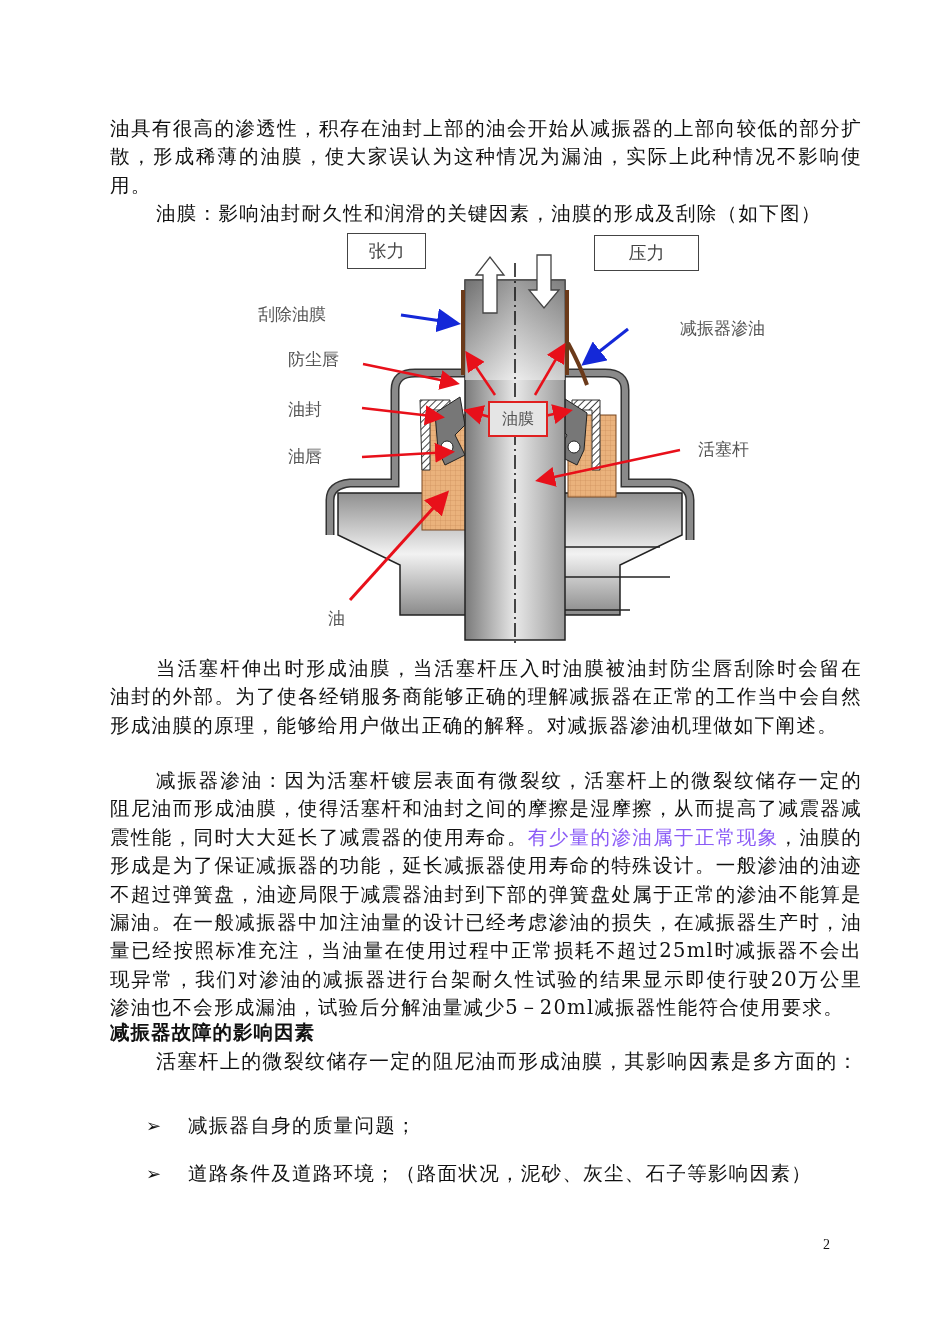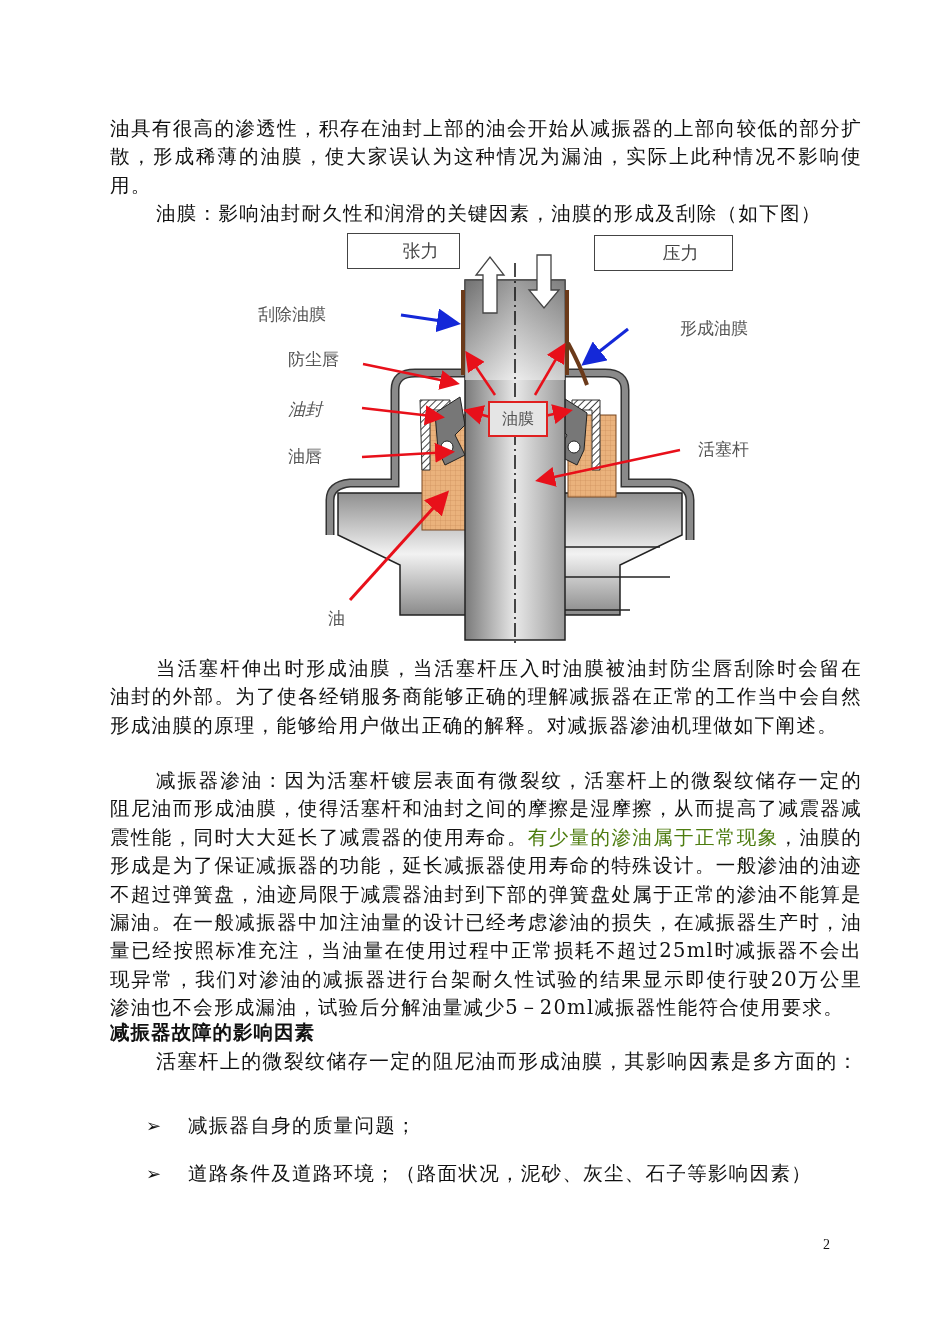--- a/index.html
+++ b/index.html
@@ -2,31 +2,31 @@
 <html><head>
 <meta charset="utf-8">
 <style>
   html, body { margin: 0; padding: 0; background: #ffffff; }
   body { width: 950px; height: 1344px; position: relative; overflow: hidden;
          font-family: "DejaVu Serif", "Liberation Serif", serif; color: #111; }
   .page { position: absolute; left: 0; top: 0; width: 950px; height: 1344px; }
   .para { position: absolute; left: 110px; width: 752px; font-size: 19.5px; line-height: 28.4px;
           letter-spacing: 1.3px; text-align: justify; margin: 0; }
   .indent { text-indent: 46px; }
-  .red { color: #4d7c0f; }
+  .red { color: #8b5cf6; }
   .heading { position: absolute; left: 110px; top: 1019px; font-size: 19.5px; font-weight: bold;
              letter-spacing: 1px; font-family: "DejaVu Sans", "Liberation Sans", sans-serif; }
   .bullet { position: absolute; left: 146px; font-size: 19.5px; letter-spacing: 1.3px; }
   .bullet .mark { display: inline-block; width: 42px; font-family: "DejaVu Sans", sans-serif; font-size: 18px; }
   .page-num { position: absolute; left: 823px; top: 1237px; font-size: 14px; font-family: "Liberation Serif", serif; }
   .diagram { position: absolute; left: 250px; top: 225px; width: 520px; height: 425px; }
   .diagram svg { position: absolute; left: 0; top: 0; }
   .dlabel { position: absolute; font-size: 17px; color: #555; font-family: "DejaVu Serif", serif; white-space: nowrap; }
   .boxlabel { position: absolute; border: 1.5px solid #444; background: #fff; color: #444; font-size: 18px;
-              text-align: center; line-height: 34px; height: 34px; padding-left: 34px; }
+              text-align: center; line-height: 34px; height: 34px; }
   .filmbox { position: absolute; border: 2px solid #e02020; background: #e5e5e5; color: #555; font-size: 16px;
              text-align: center; line-height: 32px; height: 32px; }
 </style>
 </head>
 <body>
 
 <div class="page">
 
   <p class="para indent" style="top:200px;">油膜：影响油封耐久性和润滑的关键因素，油膜的形成及刮除（如下图）</p>
   <p class="para" style="top:115px;">油具有很高的渗透性，积存在油封上部的油会开始从减振器的上部向较低的部分扩散，形成稀薄的油膜，使大家误认为这种情况为漏油，实际上此种情况不影响使用。</p>
@@ -107,23 +107,23 @@
       <line x1="290" y1="192" x2="318" y2="186" stroke="#e8101a" stroke-width="2.5" marker-end="url(#ar)"></line>
       <line x1="430" y1="225" x2="290" y2="255" stroke="#e8101a" stroke-width="2.5" marker-end="url(#ar)"></line>
       <line x1="100" y1="375" x2="195" y2="270" stroke="#e8101a" stroke-width="3" marker-end="url(#ar)"></line>
     </svg>
 
     <div class="boxlabel" style="left:97px; top:8px; width:77px;">张力</div>
     <div class="boxlabel" style="left:344px; top:10px; width:103px;">压力</div>
     <div class="filmbox" style="left:238px; top:176px; width:56px;">油膜</div>
 
     <span class="dlabel" style="left:8px; top:78px;">刮除油膜</span>
-    <span class="dlabel" style="left:430px; top:92px;">形成油膜</span>
+    <span class="dlabel" style="left:430px; top:92px;">减振器渗油</span>
     <span class="dlabel" style="left:38px; top:123px;">防尘唇</span>
-    <span class="dlabel" style="left:38px; top:173px;font-style:italic;">油封</span>
+    <span class="dlabel" style="left:38px; top:173px;">油封</span>
     <span class="dlabel" style="left:38px; top:220px;">油唇</span>
     <span class="dlabel" style="left:448px; top:213px;">活塞杆</span>
     <span class="dlabel" style="left:78px; top:382px;">油</span>
   </div>
 
   <p class="para indent" style="top:655px;">当活塞杆伸出时形成油膜，当活塞杆压入时油膜被油封防尘唇刮除时会留在油封的外部。为了使各经销服务商能够正确的理解减振器在正常的工作当中会自然形成油膜的原理，能够给用户做出正确的解释。对减振器渗油机理做如下阐述。</p>
 
   <p class="para indent" style="top:767px;"><span>减振器渗油：因为活塞杆镀层表面有微裂纹，活塞杆上的微裂纹储存一定的阻尼油而形成油膜，使得活塞杆和油封之间的摩擦是湿摩擦，从而提高了减震器减震性能，同时大大延长了减震器的使用寿命。</span><span class="red">有少量的渗油属于正常现象</span><span>，油膜的形成是为了保证减振器的功能，延长减振器使用寿命的特殊设计。一般渗油的油迹不超过弹簧盘，油迹局限于减震器油封到下部的弹簧盘处属于正常的渗油不能算是漏油。在一般减振器中加注油量的设计已经考虑渗油的损失，在减振器生产时，油量已经按照标准充注，当油量在使用过程中正常损耗不超过25ml时减振器不会出现异常，我们对渗油的减振器进行台架耐久性试验的结果显示即使行驶20万公里渗油也不会形成漏油，试验后分解油量减少5－20ml减振器性能符合使用要求。</span></p>
 
   <div class="heading">减振器故障的影响因素</div>

